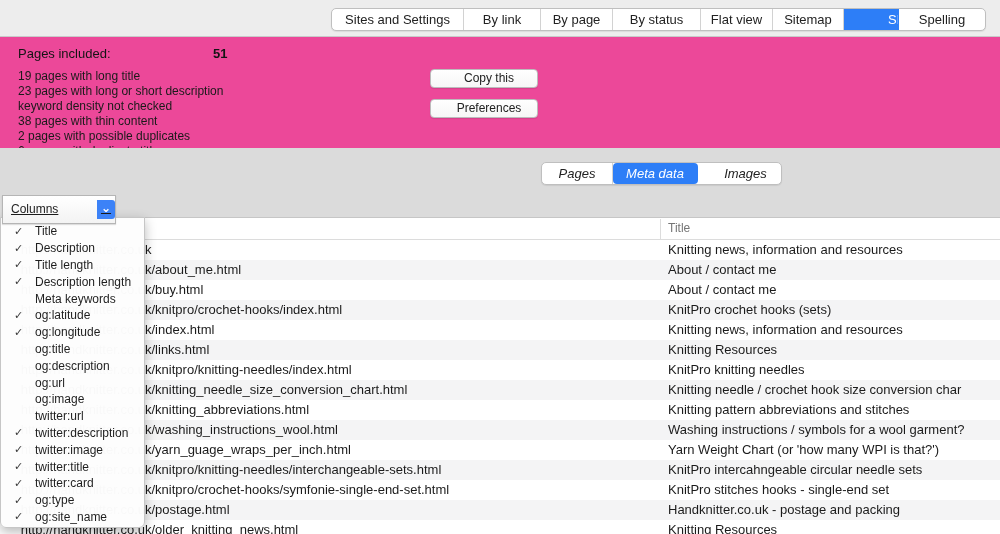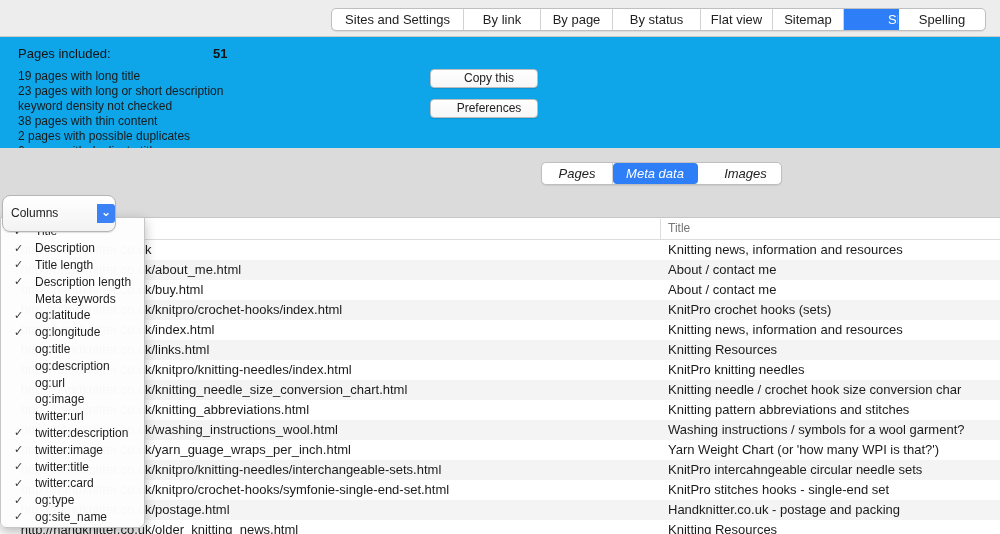--- a/index.html
+++ b/index.html
@@ -1,17 +1,17 @@
 <!DOCTYPE html>
 <html><head>
 <meta charset="utf-8">
 <style>
   html,body{margin:0;padding:0;}
   body{font-family:"Liberation Sans","DejaVu Sans",sans-serif;background:#888;}
-  .screen{position:relative;width:1000px;height:534px;background:#0ea5e9;overflow:hidden;
+  .screen{position:relative;width:1000px;height:534px;background:#ec4899;overflow:hidden;
           font-family:"Liberation Sans","DejaVu Sans",sans-serif;color:#1b1b1b;}
 
   
   .topbar{position:absolute;left:0;top:0;width:1000px;height:37px;background:#ededed;
           border-bottom:1px solid #c9c9c9;box-sizing:border-box;}
   .tabbar{position:absolute;left:331px;top:8px;height:23px;display:flex;background:#fff;
           border:1px solid #bfbfbf;border-radius:5px;overflow:hidden;box-sizing:border-box;
           box-shadow:0 1px 1px rgba(0,0,0,0.08);}
   .tabbar .tab{box-sizing:border-box;height:21px;line-height:21px;text-align:center;
           font-size:13px;color:#222;border-right:1px solid #d2d2d2;cursor:default;
@@ -61,24 +61,24 @@
   .trow{position:relative;height:20px;background:#fff;font-size:13px;}
   .trow.alt{background:#f4f4f5;}
   .cell-url{position:absolute;left:2px;right:335px;top:0;height:20px;line-height:20px;
             white-space:nowrap;overflow:hidden;color:#1b1b1b;}
   .url-head{display:inline-block;width:143px;height:20px;line-height:20px;overflow:hidden;
             text-align:right;vertical-align:bottom;white-space:nowrap;}
   .cell-title{position:absolute;left:668px;right:0;top:0;height:20px;line-height:20px;
             white-space:nowrap;overflow:hidden;color:#1b1b1b;}
 
   
-  .columns-btn{position:absolute;left:2px;top:195px;width:114px;height:37px;
-            background:linear-gradient(#ffffff,#f3f3f3);border:1px solid #b5b5b5;border-radius:8px;
+  .columns-btn{position:absolute;left:2px;top:195px;width:114px;height:29px;
+            background:linear-gradient(#ffffff,#f3f3f3);border:1px solid #b5b5b5;border-radius:0;
             box-sizing:border-box;display:flex;align-items:center;cursor:default;z-index:30;
-            box-shadow:0 1px 1px rgba(0,0,0,0.12);}
+            box-shadow:0 1px 1px rgba(0,0,0,0.12);text-decoration:underline;}
   .columns-btn .cb-label{flex:1;font-size:12px;color:#222;padding-left:8px;line-height:19px;}
   .columns-btn .cb-cap{width:18px;height:19px;background:#3c82f7;border-radius:0 3px 3px 0;
             display:flex;align-items:center;justify-content:center;}
   .columns-btn .cb-chev{color:#fff;font-size:12px;font-weight:bold;line-height:10px;margin-top:-4px;}
 
   
   .dd-panel{position:absolute;left:0;top:217px;width:145px;height:311px;background:rgba(253,253,253,0.98);
             border:1px solid #c6c6c6;border-radius:0 0 6px 6px;box-sizing:border-box;z-index:20;
             box-shadow:0 4px 12px rgba(0,0,0,0.28);padding-top:5px;overflow:hidden;}
   .dd-item{height:16.8px;display:flex;align-items:center;padding-left:13px;cursor:default;}

